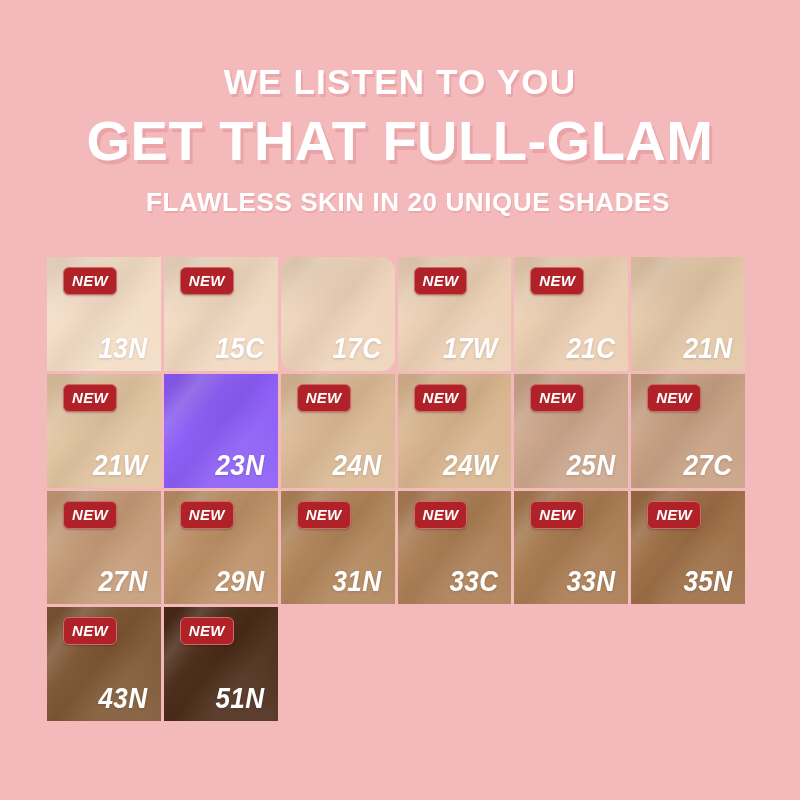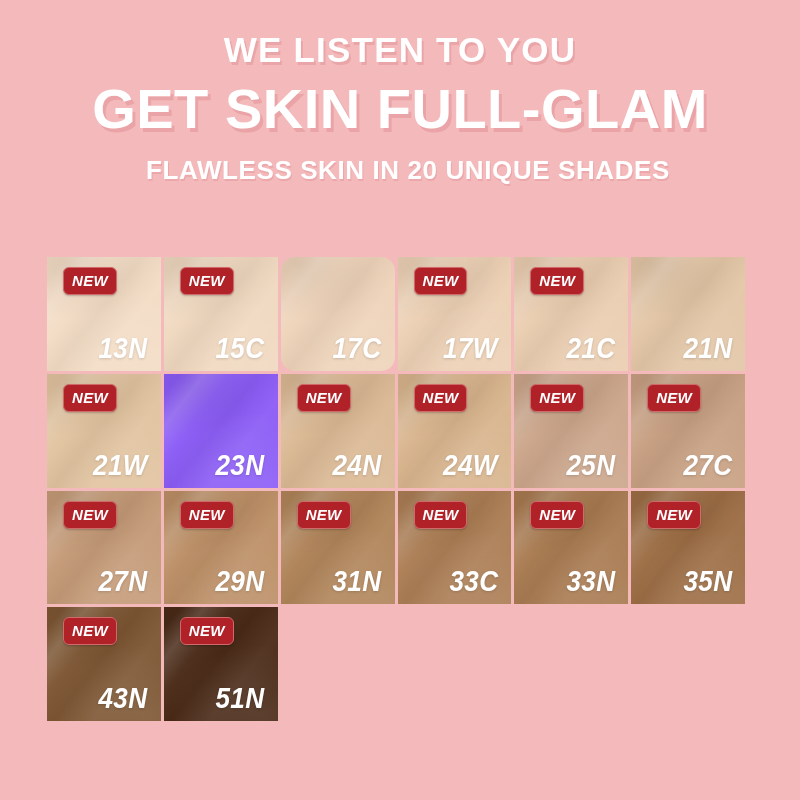--- a/index.html
+++ b/index.html
@@ -11,21 +11,21 @@
     height: 800px;
     background: #f4b9bb;
     font-family: "Liberation Sans", sans-serif;
     overflow: hidden;
     position: relative;
   }
 
   
   .header {
     width: 800px;
-    padding-top: 32px;
+    padding-top: 64px;
     text-align: center;
     box-sizing: border-box;
   }
   .eyebrow {
     color: #ffffff;
     font-size: 35px;
     font-weight: bold;
     letter-spacing: 1.2px;
     line-height: 1;
     margin: 0;
@@ -115,21 +115,21 @@
     text-shadow: 0 1px 3px rgba(0,0,0,0.16);
     transform: scaleX(0.9);
     transform-origin: right bottom;
   }
 </style>
 </head>
 <body>
 
 <div class="header">
   <p class="eyebrow">WE LISTEN TO YOU</p>
-  <h1 class="headline">GET SKIN FULL-GLAM</h1>
+  <h1 class="headline">GET THAT FULL-GLAM</h1>
   <p class="subhead">FLAWLESS SKIN IN 20 UNIQUE SHADES</p>
 </div>
 
 <div class="grid">
     <div class="swatch" style="background: rgb(243, 220, 197);">
       <div class="texture"></div>
       <span class="badge">NEW</span>
       <span class="shade-label">13N</span>
     </div>
     <div class="swatch" style="background: rgb(240, 216, 191);">

